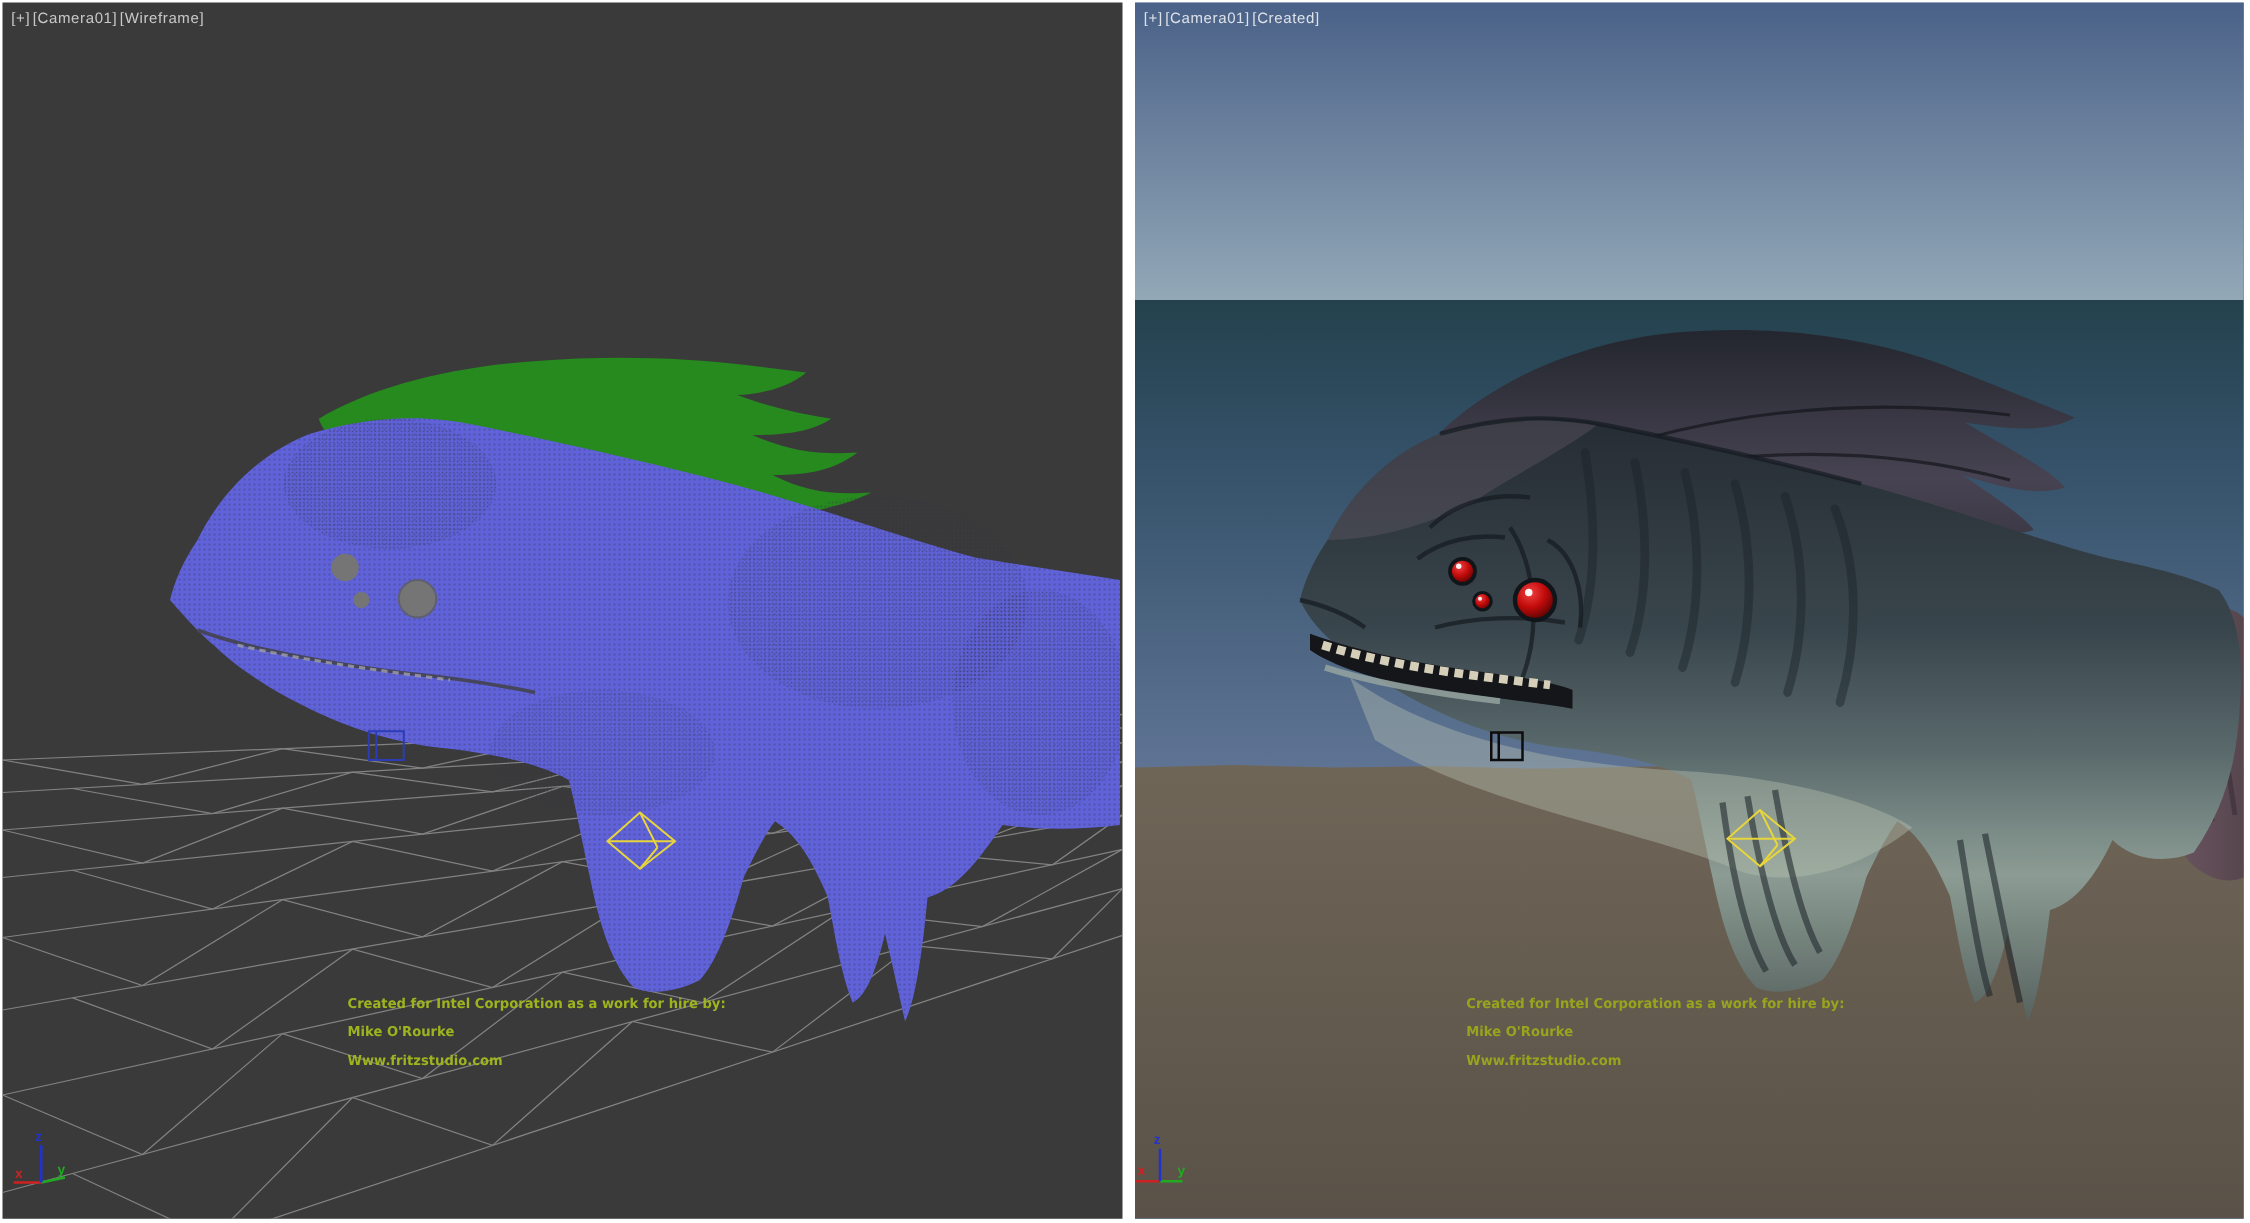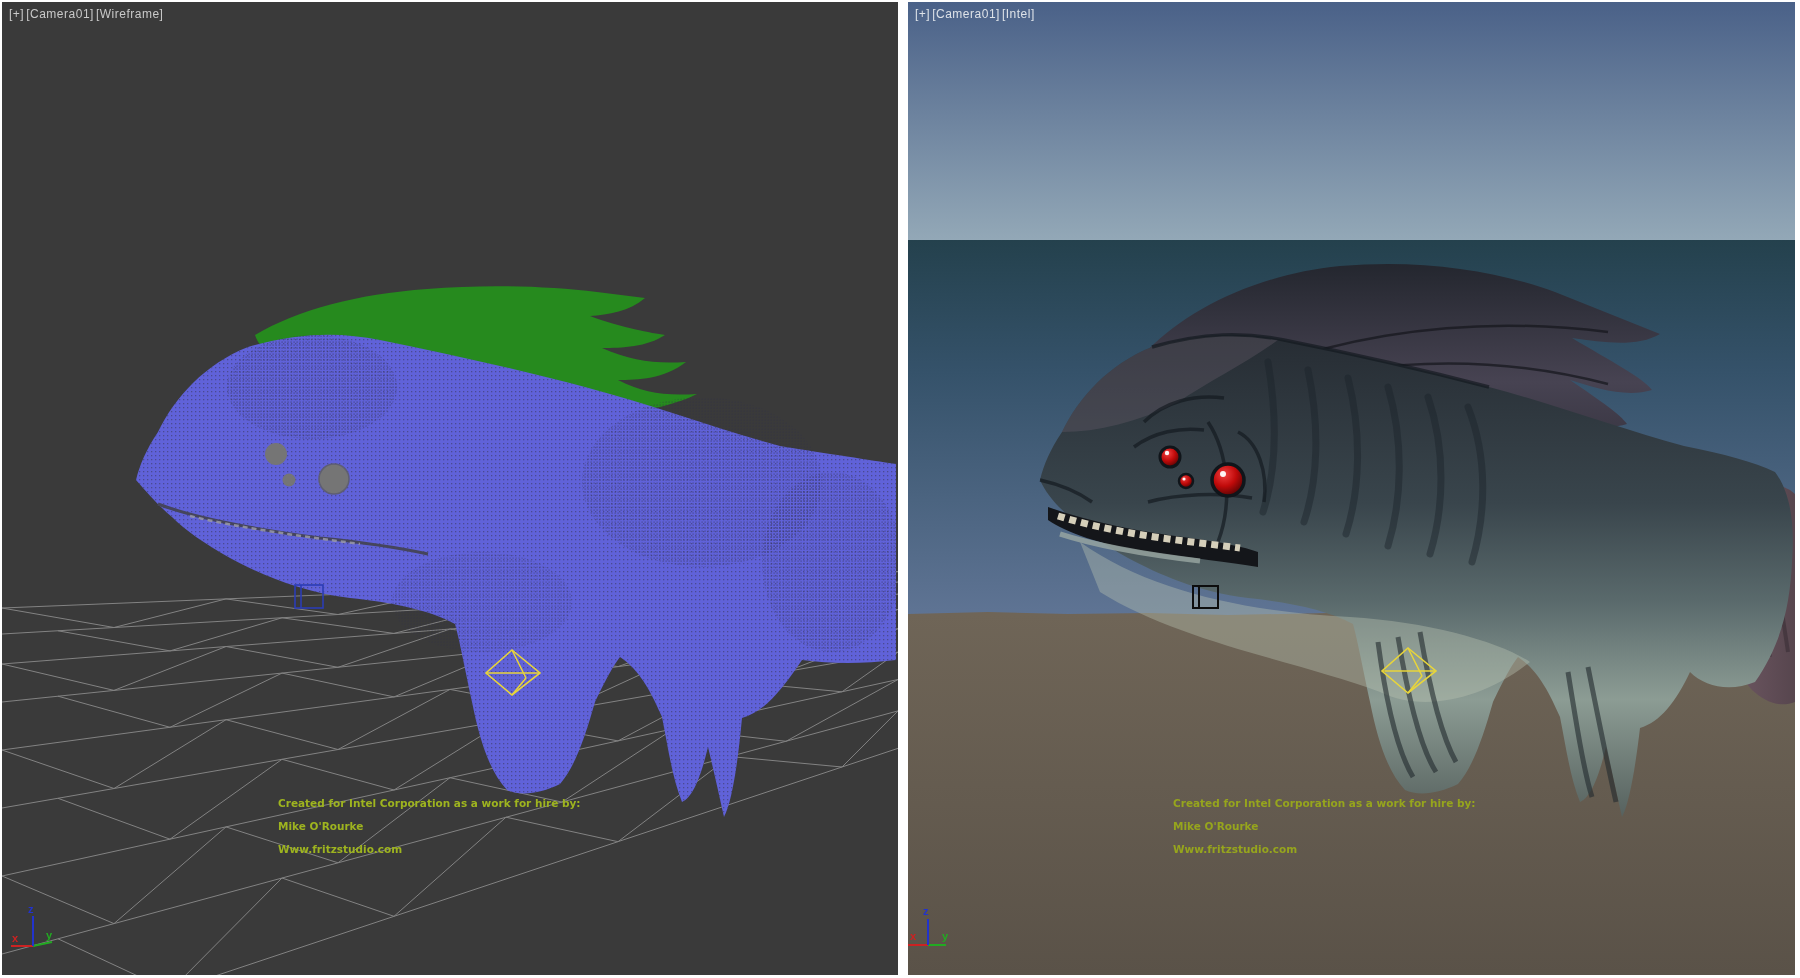--- a/index.html
+++ b/index.html
@@ -129,21 +129,21 @@
     <div class="attribution attr-left" style="color: rgb(158, 180, 31);"><span>Created for Intel Corporation as a work for hire by:</span><br>
 <span>Mike O'Rourke</span><br>
 <span>Www.fritzstudio.com</span></div>
   </div>
 
   <div class="viewport" style="left:908px;width:887px;background:#46618c;">
 
     <div class="vp-label" style="color: rgb(221, 226, 232);">
       <span>[+]</span>
       <span>[Camera01]</span>
-      <span>[Intel]</span>
+      <span>[Created]</span>
     </div>
 
     <svg width="887" height="973" viewBox="0 0 887 973">
       <defs>
         <linearGradient id="skyG" x1="0" y1="0" x2="0" y2="238" gradientUnits="userSpaceOnUse">
           <stop offset="0" stop-color="#4a6188"></stop>
           <stop offset="1" stop-color="#93a8b7"></stop>
         </linearGradient>
         <linearGradient id="seaG" x1="0" y1="238" x2="0" y2="614" gradientUnits="userSpaceOnUse">
           <stop offset="0" stop-color="#24414d"></stop>

